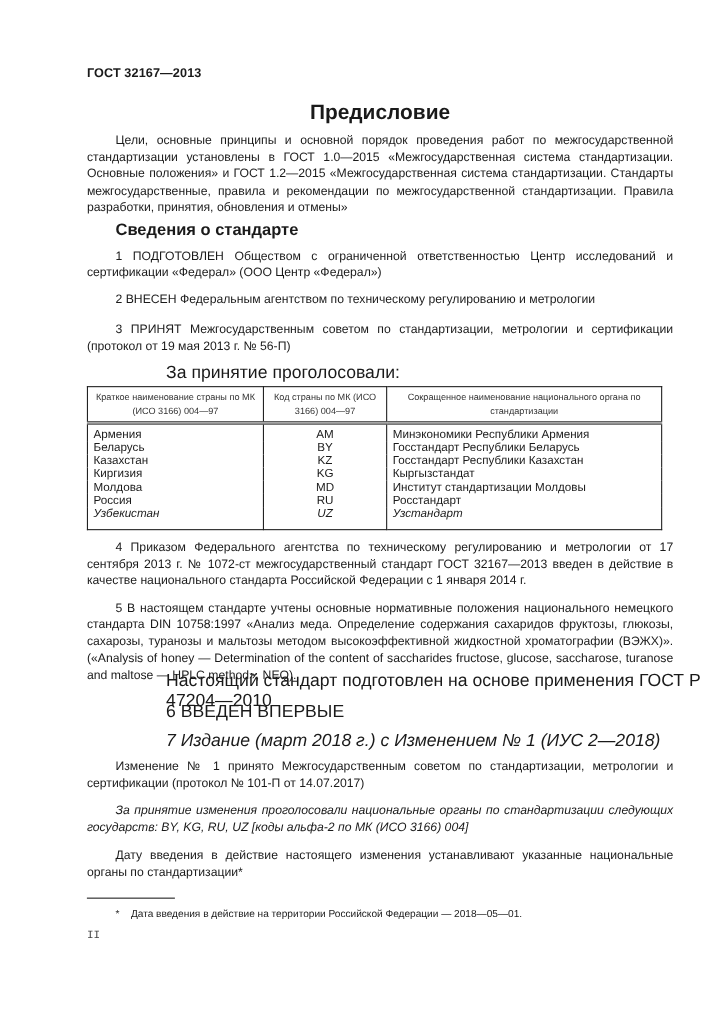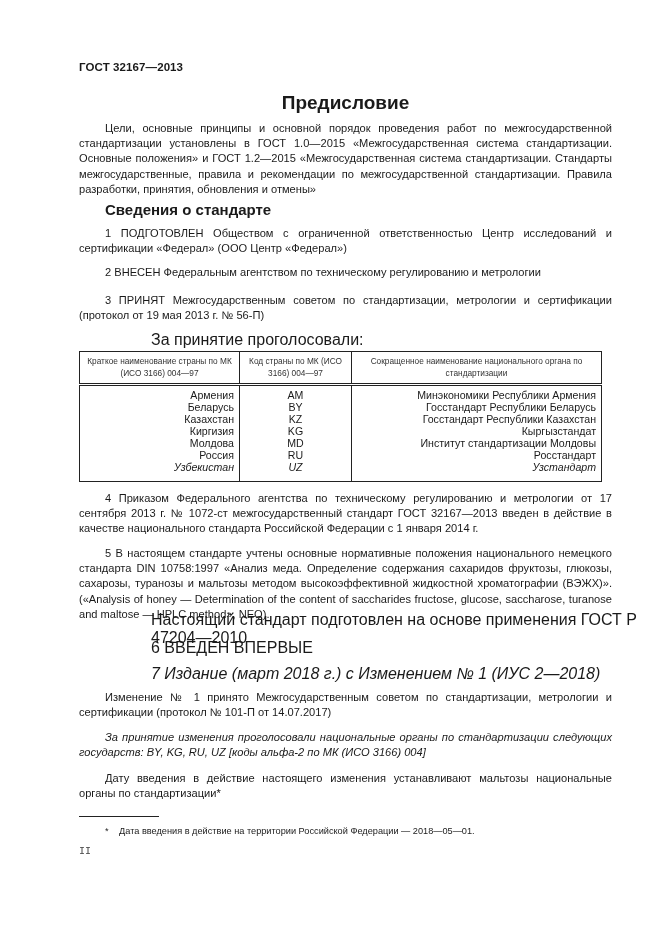--- a/index.html
+++ b/index.html
@@ -8,21 +8,21 @@
     .abs { position:absolute; }
     .doc-code { left:79px; top:61px; font-size:11.5px; font-weight:bold; letter-spacing:0.1px;text-align:center; }
     .title { left:0; width:661px; top:92px; text-align:center; font-size:19px; font-weight:bold; padding-left:30px; box-sizing:border-box; }
     .para { left:79px; width:533px; font-size:11.1px; line-height:15.2px; text-align:justify; }
     .para .ind { display:inline-block; width:26px; }
     .subhead { left:105px; font-size:15px; font-weight:bold; }
     .line { left:105px; font-size:16px;margin-left:46px; }
     table.vote { position:absolute; left:79px; top:351px; width:523px; border-collapse:collapse; font-size:10.6px; }
     table.vote th { font-weight:normal; font-size:8.3px; color:#333; line-height:11.5px; text-align:center; height:31px; padding:0 4px;
                     border:1px solid #222; border-bottom:3px double #222; }
-    table.vote td { border-left:1px solid #222; border-right:1px solid #222; padding:0 5px; line-height:12px; vertical-align:top;text-align:right; }
+    table.vote td { border-left:1px solid #222; border-right:1px solid #222; padding:0 5px; line-height:12px; vertical-align:top; }
     table.vote tbody tr:first-child td { padding-top:3px; }
     table.vote tbody tr:last-child td { border-bottom:1px solid #222; padding-bottom:8px;font-style:italic; }
     table.vote td.code { text-align:center; }
     table.vote col.c1 { width:160px; } table.vote col.c2 { width:112px; }
     .fn-rule { left:79px; top:816px; width:80px; height:1px; background:#222; }
     .footnote { left:105px; top:826px; font-size:9.2px; }
     .footnote .star { display:inline-block; width:14px; }
     .pagenum { left:79px; top:846px; font-size:10px; color:#444;font-family:Liberation Mono, monospace; }
   </style>
 </head>
@@ -92,17 +92,17 @@
   </tbody>
 </table>
 
 <div class="abs para" style="top:491px;"><span class="ind"></span><span>4 Приказом Федерального агентства по техническому регулированию и метрологии от 17 сентября 2013 г. № 1072-ст межгосударственный стандарт ГОСТ 32167—2013 введен в действие в качестве национального стандарта Российской Федерации с 1 января 2014 г.</span></div>
 <div class="abs para" style="top:546px;"><span class="ind"></span><span>5 В настоящем стандарте учтены основные нормативные положения национального немецкого стандарта DIN 10758:1997 «Анализ меда. Определение содержания сахаридов фруктозы, глюкозы, сахарозы, туранозы и мальтозы методом высокоэффективной жидкостной хроматографии (ВЭЖХ)». («Analysis of honey — Determination of the content of saccharides fructose, glucose, saccharose, turanose and maltose — HPLC method», NEQ).</span></div>
 <div class="abs line" style="top:611px;">Настоящий стандарт подготовлен на основе применения ГОСТ Р 47204—2010</div>
 <div class="abs line" style="top:639px;">6 ВВЕДЕН ВПЕРВЫЕ</div>
 <div class="abs line" style="top:665px;font-style:italic;">7 Издание (март 2018 г.) с Изменением № 1 (ИУС 2—2018)</div>
 <div class="abs para" style="top:690px;"><span class="ind"></span><span>Изменение № 1 принято Межгосударственным советом по стандартизации, метрологии и сертификации (протокол № 101-П от 14.07.2017)</span></div>
 <div class="abs para" style="top:730px;font-style:italic;"><span class="ind"></span><span>За принятие изменения проголосовали национальные органы по стандартизации следующих государств: BY, KG, RU, UZ [коды альфа-2 по МК (ИСО 3166) 004]</span></div>
-<div class="abs para" style="top:771px;"><span class="ind"></span><span>Дату введения в действие настоящего изменения устанавливают мальтозы национальные органы по стандартизации*</span></div>
+<div class="abs para" style="top:771px;"><span class="ind"></span><span>Дату введения в действие настоящего изменения устанавливают указанные национальные органы по стандартизации*</span></div>
 
 <div class="abs fn-rule"></div>
 <div class="abs footnote"><span class="star">*</span><span>Дата введения в действие на территории Российской Федерации — 2018—05—01.</span></div>
 <div class="abs pagenum">II</div>
 
 </body></html>

